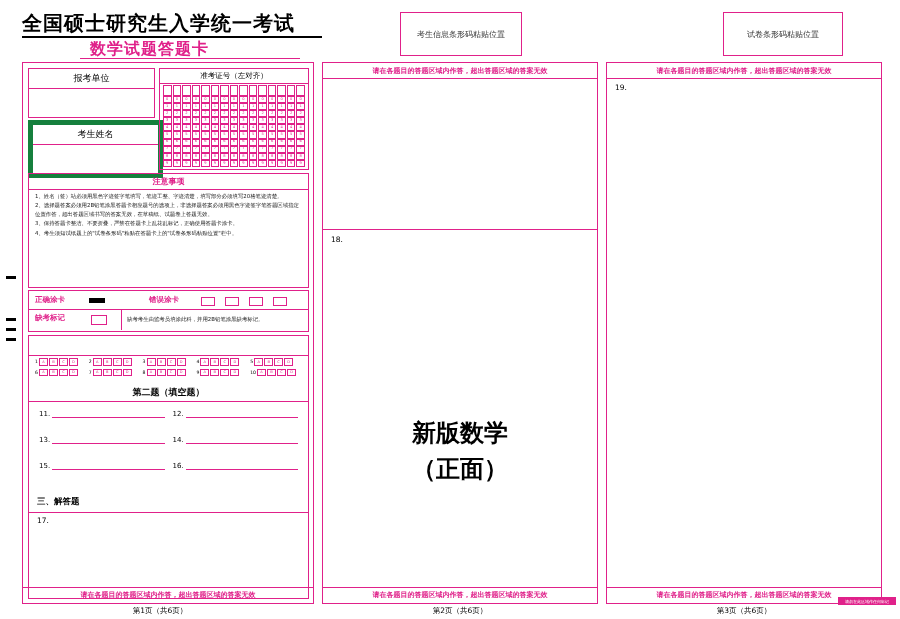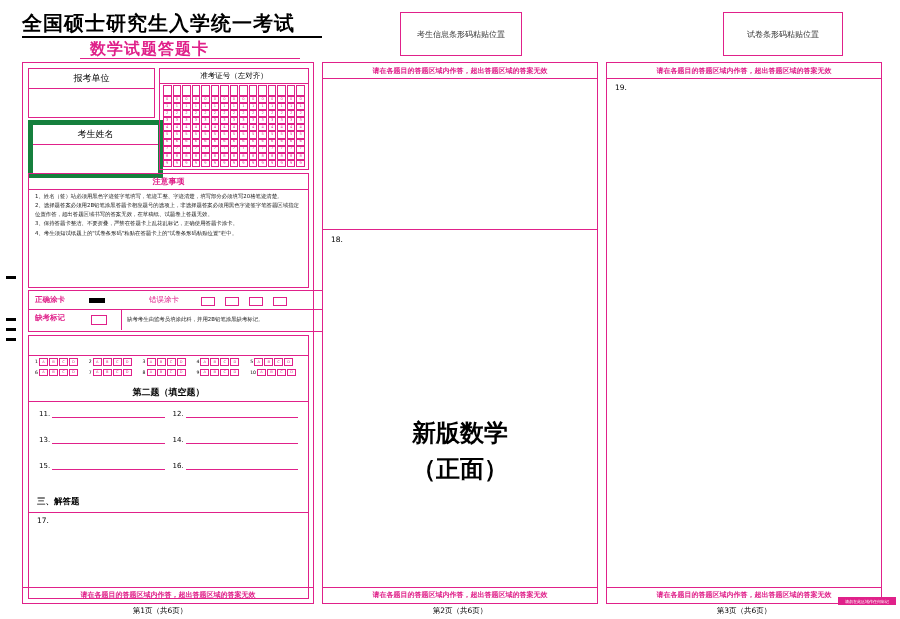--- a/index.html
+++ b/index.html
@@ -68,24 +68,24 @@
          display:flex;align-items:center;justify-content:center;line-height:1;}
   .tcell.head{border:.5px solid #e0218a;background:#fff;height:9px;flex:none;}
 
   #notice-box{left:5px;top:110px;width:279px;height:113px;border:1px solid #e0218a;}
   #notice-title{position:absolute;left:0;top:2px;width:100%;text-align:center;
                 font-size:8px;font-weight:bold;color:#e0218a;}
   #notice-rule{position:absolute;left:0;top:15px;width:100%;height:1px;background:#e0218a;}
   #notice-list{position:absolute;left:6px;top:18px;right:6px;font-size:5.4px;line-height:1.55;color:#222;}
   #notice-list div{margin-bottom:1px;}
 
-  #mark-box{left:5px;top:227px;width:279px;height:40px;border:1px solid #e0218a;padding-left:25px;}
+  #mark-box{left:5px;top:227px;width:279px;height:40px;border:1px solid #e0218a;}
   #mark-correct{position:absolute;left:6px;top:4px;font-size:7.5px;font-weight:bold;color:#e0218a;}
   #mark-correct-sample{position:absolute;left:60px;top:7px;width:16px;height:5px;background:#000;}
-  #mark-wrong{position:absolute;left:120px;top:4px;font-size:7.5px;font-weight:normal;color:#e0218a;}
+  #mark-wrong{position:absolute;left:120px;top:4px;font-size:7.5px;font-weight:bold;color:#e0218a;}
   .wrong-sample{position:absolute;top:6px;width:12px;height:7px;border:1px solid #e0218a;}
   #mark-rule{position:absolute;left:0;top:18px;width:100%;height:1px;background:#e0218a;}
   #absent-label{position:absolute;left:6px;top:22px;font-size:7.5px;font-weight:bold;color:#e0218a;}
   #absent-box{position:absolute;left:62px;top:24px;width:14px;height:8px;border:1px solid #e0218a;}
   #absent-vrule{position:absolute;left:92px;top:19px;width:1px;height:20px;background:#e0218a;}
   #absent-note{position:absolute;left:98px;top:25px;font-size:5.4px;color:#222;}
 
   #section1-box{left:5px;top:272px;width:279px;height:262px;border:1px solid #e0218a;}
   .sec-title{position:absolute;left:0;width:100%;text-align:center;font-size:9px;font-weight:bold;}
   #sec1-title{top:4px;}

